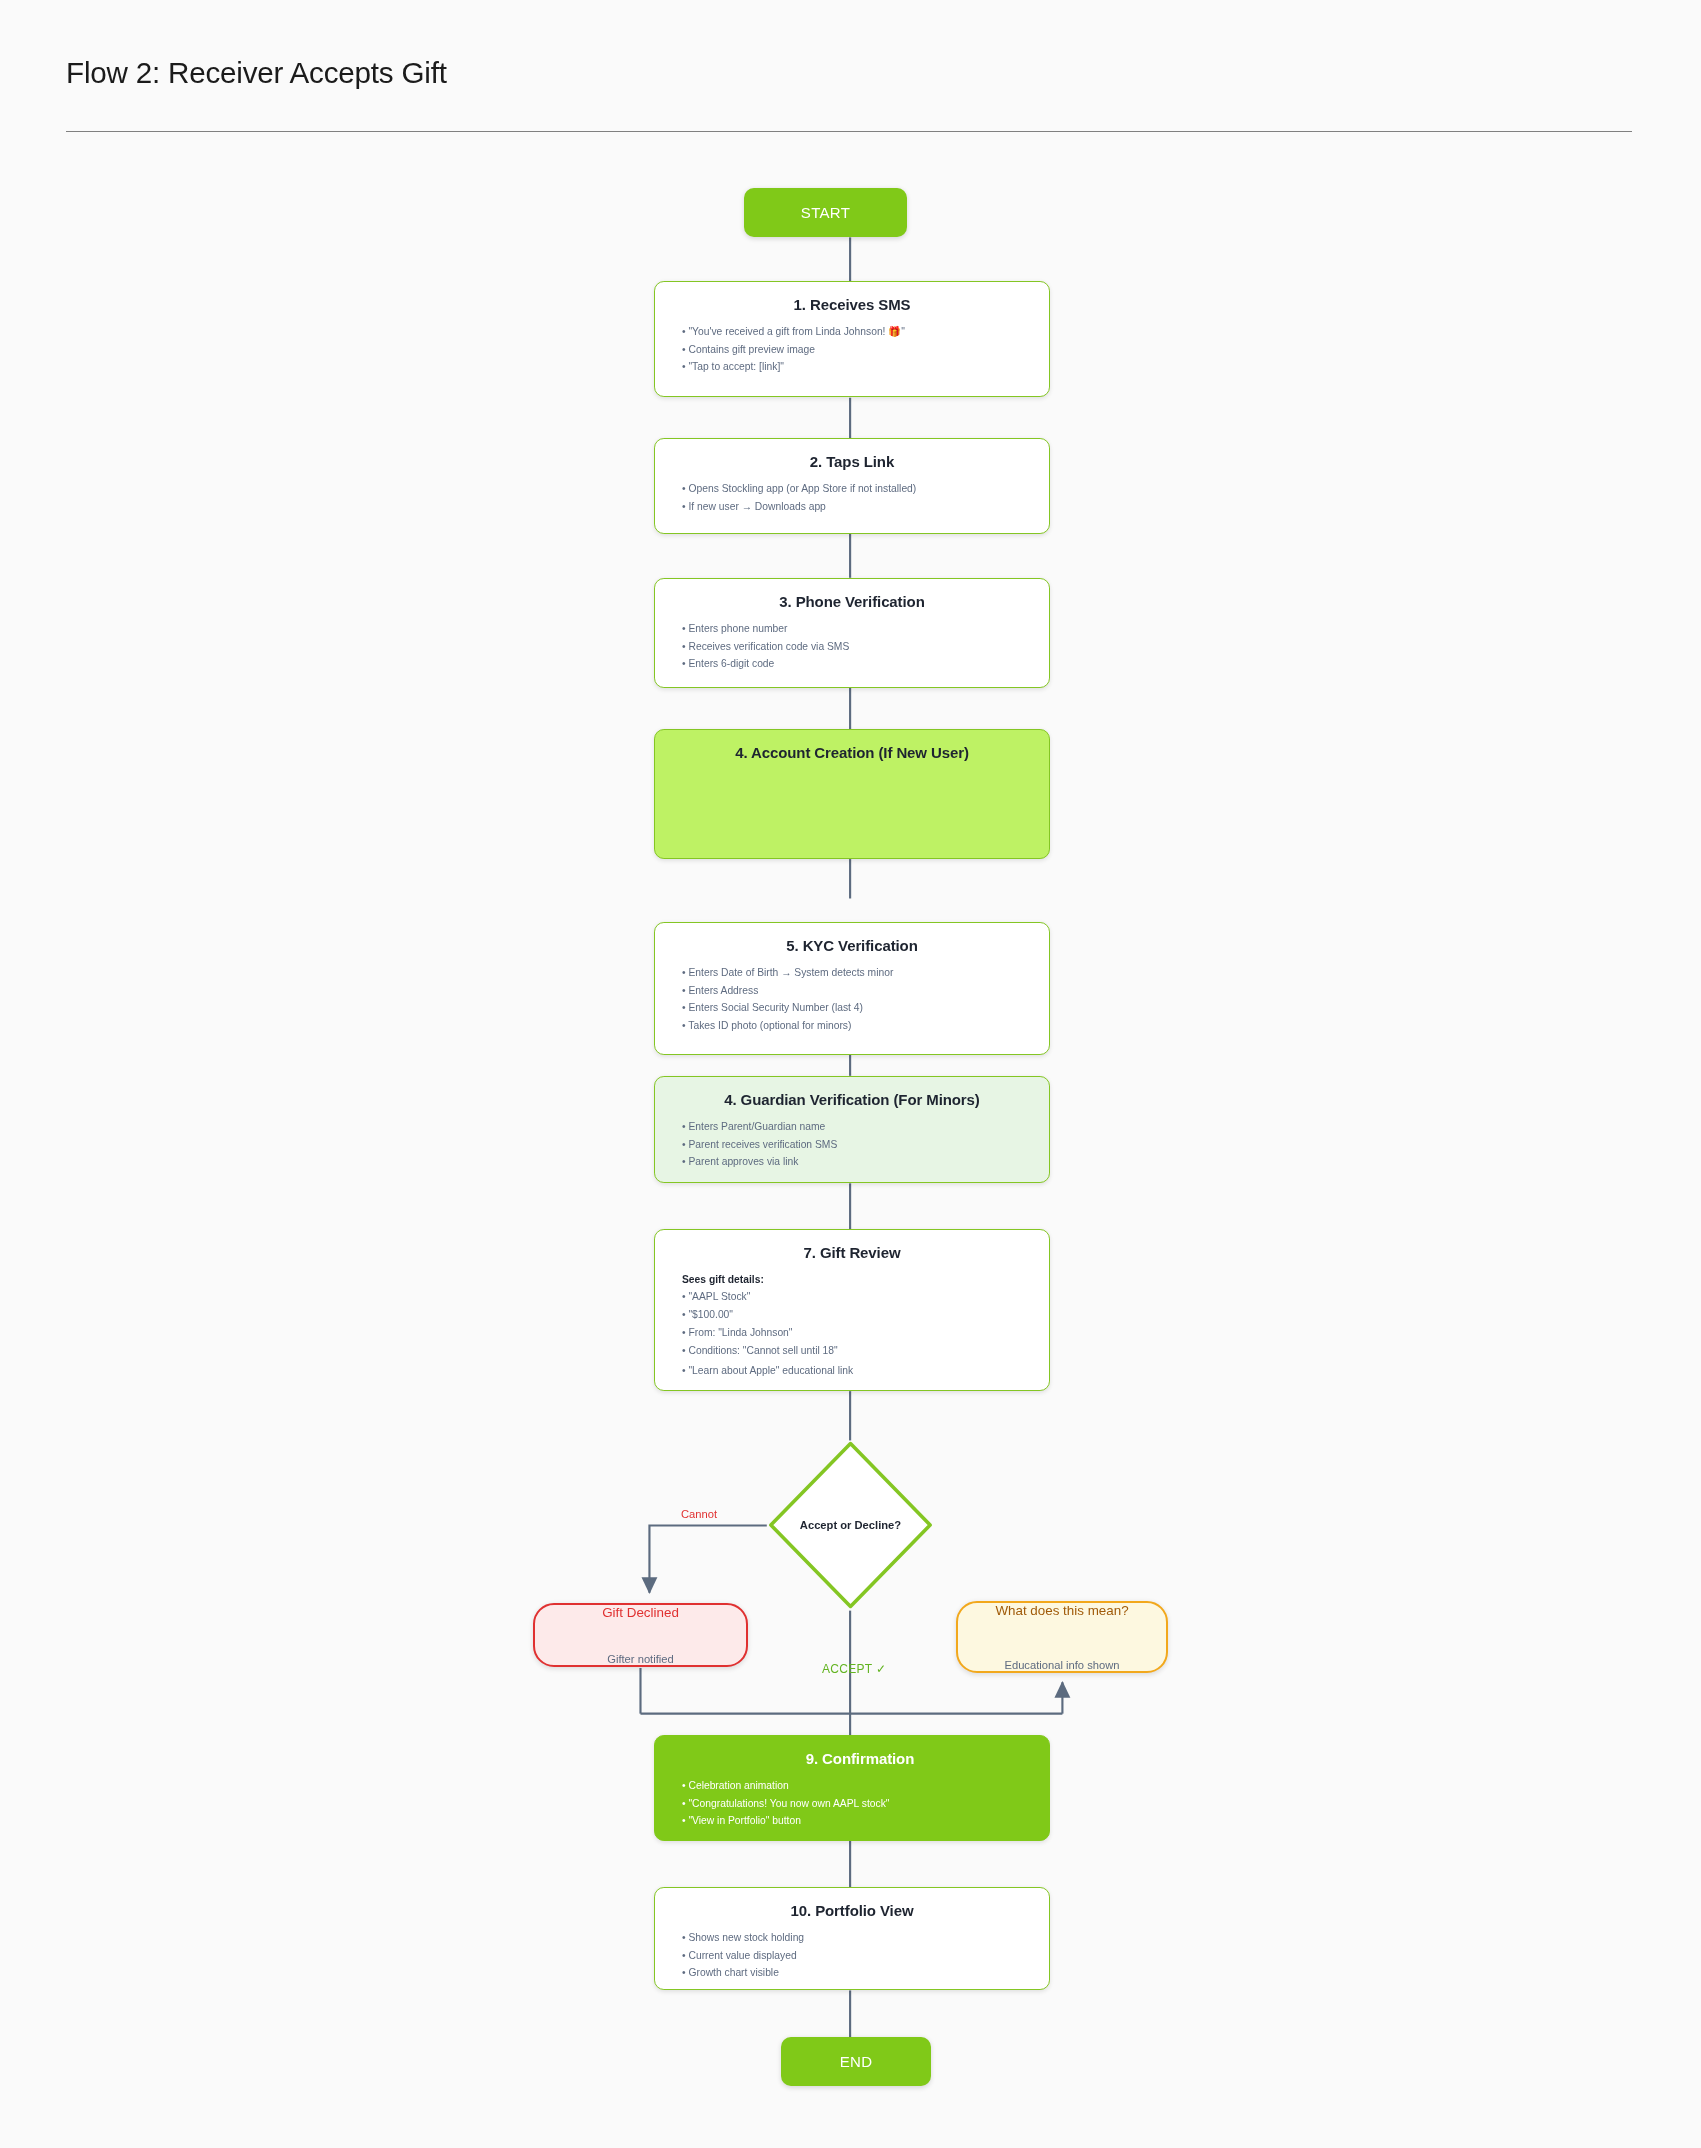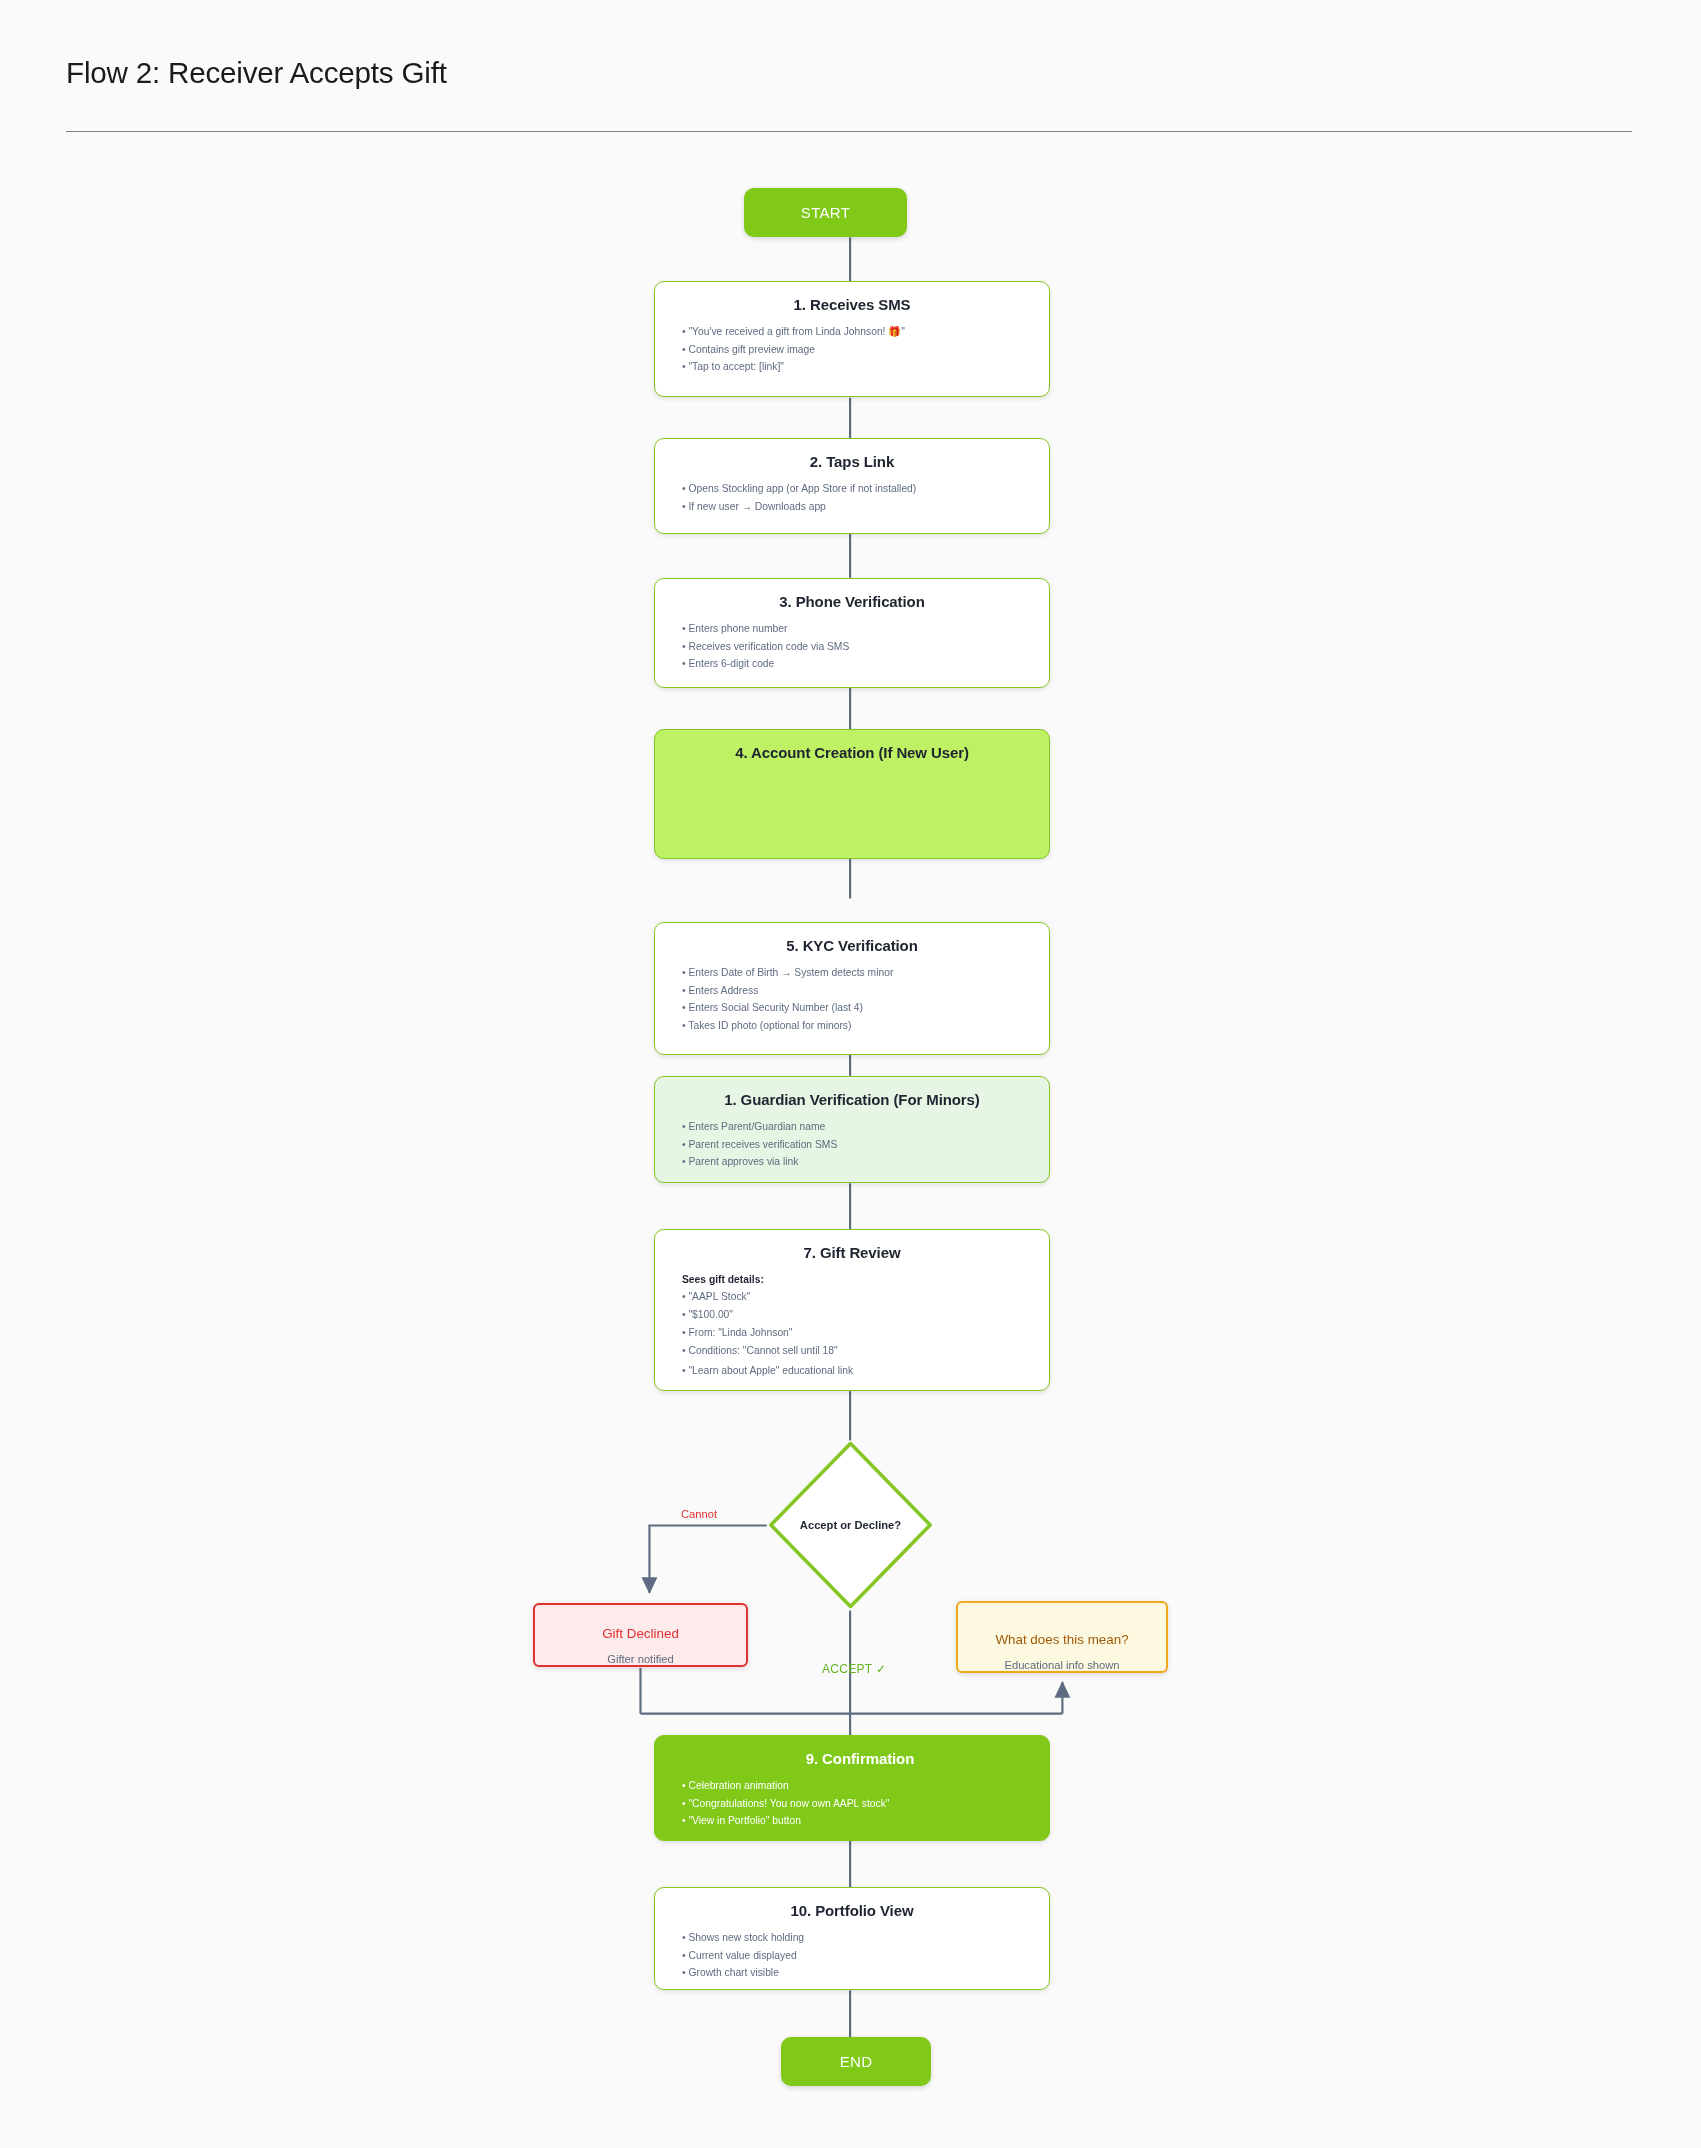--- a/index.html
+++ b/index.html
@@ -133,26 +133,26 @@
     text-align: center;
     font-size: 11.2px;
     font-weight: 600;
     color: #1e2430;
     white-space: nowrap;
   }
 
   
   .outcome {
     position: absolute;
-    border-radius: 6px;
+    border-radius: 21px;
     box-shadow: 0 1.8px 5.4px rgba(0,0,0,0.12);
     display: flex;
     flex-direction: column;
     align-items: center;
-    justify-content: flex-end;
+    justify-content: space-between;
   }
   .outcome .oc-title {
     font-size: 13.4px;
     font-weight: 400;
     margin-bottom: 11.6px;
   }
   .outcome .oc-sub {
     font-size: 11.2px;
     color: #5e6b80;
   }
@@ -277,21 +277,21 @@
     <div class="title">5. KYC Verification</div>
     <ul class="body">
       <li>• Enters Date of Birth → System detects minor</li>
       <li>• Enters Address</li>
       <li>• Enters Social Security Number (last 4)</li>
       <li>• Takes ID photo (optional for minors)</li>
     </ul>
   </div>
 
   <div class="node step tint-mint" id="step-6" style="top:1076px; height:107px;">
-    <div class="title">1. Guardian Verification (For Minors)</div>
+    <div class="title">4. Guardian Verification (For Minors)</div>
     <ul class="body">
       <li>• Enters Parent/Guardian name</li>
       <li>• Parent receives verification SMS</li>
       <li>• Parent approves via link</li>
     </ul>
   </div>
 
   <div class="node step" id="step-7" style="top:1229px; height:162px;">
     <div class="title">7. Gift Review</div>
     <div class="body">

